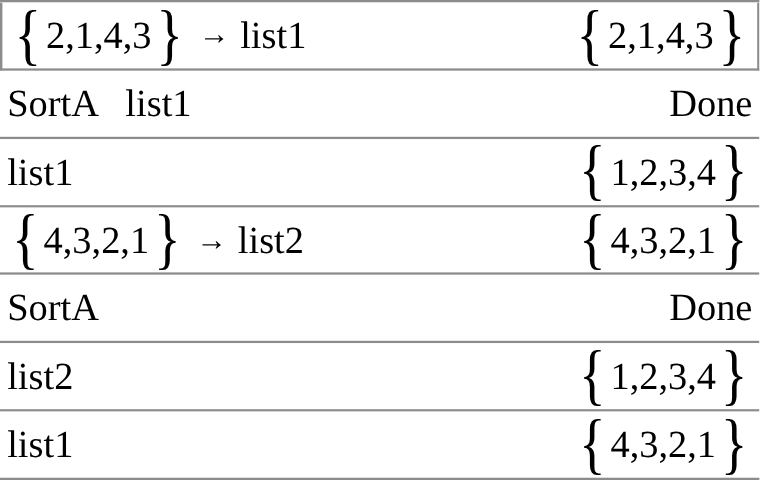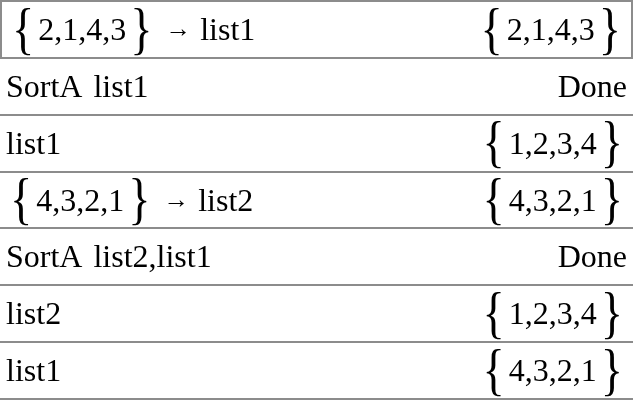--- a/index.html
+++ b/index.html
@@ -21,21 +21,21 @@
     background:#ffffff;
   }
   .row:last-child { border-bottom:none; }
   .row.boxed { border-left:2px solid #8c8c8c; border-right:2px solid #8c8c8c; }
   .expr { display:flex; align-items:center; white-space:pre; }
   .brace {
     font-size:1.45em; line-height:0.85; display:inline-block;
     transform:scaleY(1.22); margin:0 4px; font-weight:400;
   }
   .var { }
-  .cmd { margin-right:11px; }
+  .cmd { margin-right:22px; }
   .arrow { margin:0 9px; font-size:0.8em; }
   .upright { font-style:normal; }
 </style>
 </head>
 <body>
 
 <div class="screen">
 
   <div class="row boxed">
     <div class="expr">
@@ -84,21 +84,20 @@
     <div class="expr">
       <span class="brace">{</span>
       <span class="upright">4,3,2,1</span>
       <span class="brace">}</span>
     </div>
   </div>
 
   <div class="row">
     <div class="expr">
       <span class="cmd upright">SortA</span>
-      <span class="var">list2,list1</span>
     </div>
     <div class="expr">
       <span class="var">Done</span>
     </div>
   </div>
 
   <div class="row">
     <div class="expr">
       <span class="var">list2</span>
     </div>

